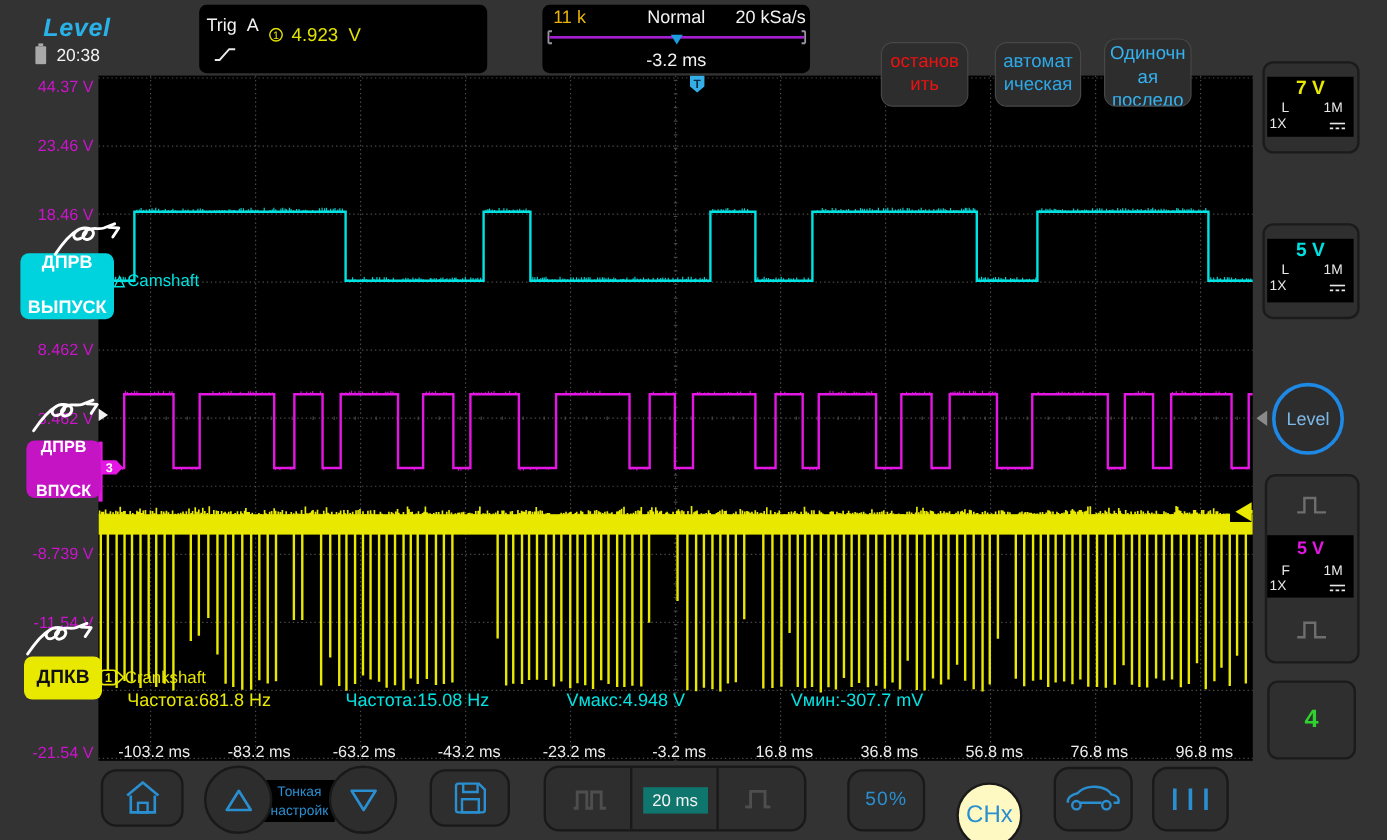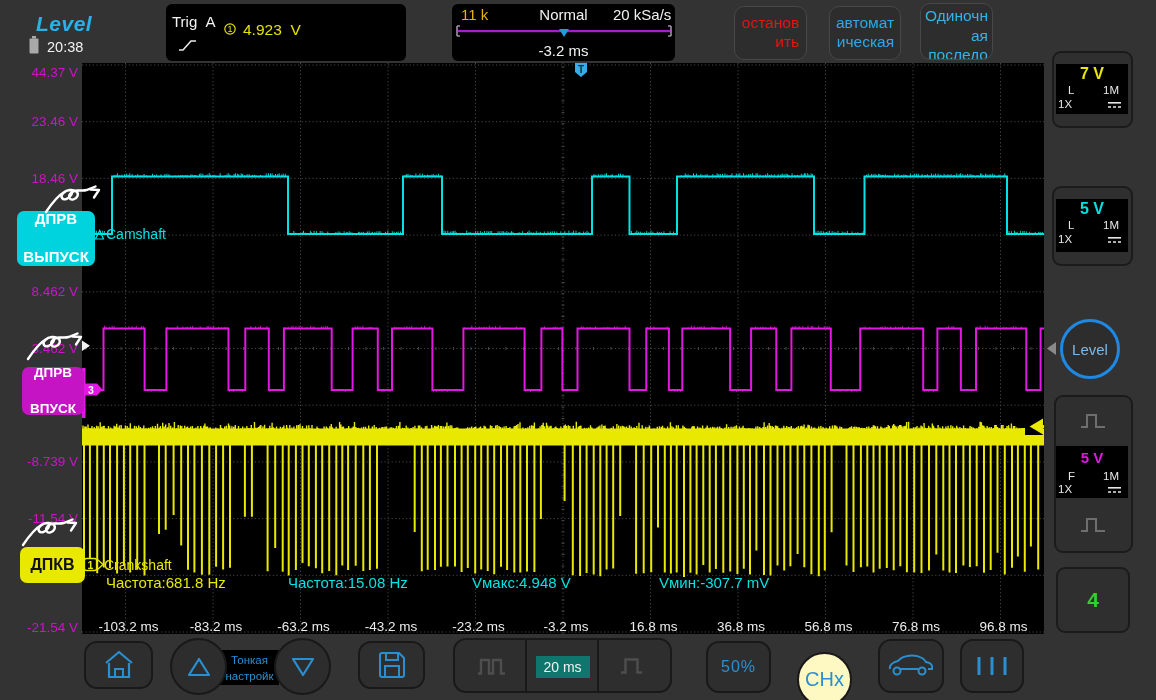--- a/index.html
+++ b/index.html
@@ -1,18 +1,18 @@
 <!DOCTYPE html>
 <html><head><meta charset="utf-8"><style>
 html,body{margin:0;padding:0;background:#333;}
 *{box-sizing:border-box;font-family:"Liberation Sans",sans-serif;}
 #scr{position:relative;width:1156px;height:700px;background:#333333;overflow:hidden;}
 .abs{position:absolute;}
 .blackbox{position:absolute;background:#000;border-radius:6px;}
-.btn{position:absolute;background:#2d2d2d;border:1.5px solid #474747;border-radius:10px;display:flex;align-items:center;justify-content:center;text-align:right;}
+.btn{position:absolute;background:#2d2d2d;border:1.5px solid #474747;border-radius:10px;display:flex;align-items:center;justify-content:center;text-align:center;margin-top:29px;}
 .sbtn{position:absolute;background:#2f2f2f;border:2px solid #1b1b1b;border-radius:9px;}
 .bbtn{position:absolute;background:#2e2e2e;border:2.5px solid #191919;border-radius:13px;display:flex;align-items:center;justify-content:center;}
 .badge{position:absolute;border-radius:7px;display:flex;flex-direction:column;align-items:center;justify-content:center;font-weight:bold;color:#fff;line-height:1.25;gap:19px;}
 .vl{position:absolute;width:78px;text-align:right;font-size:13.5px;color:#cb14cb;}
 </style></head><body>
 <div id="scr">
 <div class="abs" style="left:82px;top:63px;width:962px;height:571px;background:#000"></div>
 <svg style="position:absolute;left:82px;top:63px" width="962" height="571" viewBox="82 63 962 571" font-family="Liberation Sans, sans-serif">
       <path d="M125.5 63V634 M213 63V634 M300.5 63V634 M388 63V634 M475.5 63V634 M563 63V634 M650.5 63V634 M738 63V634 M825.5 63V634 M913 63V634 M1000.5 63V634 M82 65H1044 M82 121.7H1044 M82 178.4H1044 M82 235.1H1044 M82 291.8H1044 M82 348.5H1044 M82 405.2H1044 M82 461.9H1044 M82 518.6H1044 M82 575.3H1044 M82 632H1044" stroke="#484848" stroke-width="1" fill="none" stroke-dasharray="1.2 2.4"></path>
       <path d="M86 347V350 M103.5 347V350 M121 347V350 M138.5 347V350 M156 347V350 M173.5 347V350 M191 347V350 M208.5 347V350 M226 347V350 M243.5 347V350 M261 347V350 M278.5 347V350 M296 347V350 M313.5 347V350 M331 347V350 M348.5 347V350 M366 347V350 M383.5 347V350 M401 347V350 M418.5 347V350 M436 347V350 M453.5 347V350 M471 347V350 M488.5 347V350 M506 347V350 M523.5 347V350 M541 347V350 M558.5 347V350 M576 347V350 M593.5 347V350 M611 347V350 M628.5 347V350 M646 347V350 M663.5 347V350 M681 347V350 M698.5 347V350 M716 347V350 M733.5 347V350 M751 347V350 M768.5 347V350 M786 347V350 M803.5 347V350 M821 347V350 M838.5 347V350 M856 347V350 M873.5 347V350 M891 347V350 M908.5 347V350 M926 347V350 M943.5 347V350 M961 347V350 M978.5 347V350 M996 347V350 M1013.5 347V350 M1031 347V350 M561.5 67H564.5 M561.5 78.3H564.5 M561.5 89.7H564.5 M561.5 101H564.5 M561.5 112.4H564.5 M561.5 123.7H564.5 M561.5 135H564.5 M561.5 146.4H564.5 M561.5 157.7H564.5 M561.5 169.1H564.5 M561.5 180.4H564.5 M561.5 191.7H564.5 M561.5 203.1H564.5 M561.5 214.4H564.5 M561.5 225.8H564.5 M561.5 237.1H564.5 M561.5 248.4H564.5 M561.5 259.8H564.5 M561.5 271.1H564.5 M561.5 282.5H564.5 M561.5 293.8H564.5 M561.5 305.1H564.5 M561.5 316.5H564.5 M561.5 327.8H564.5 M561.5 339.2H564.5 M561.5 350.5H564.5 M561.5 361.8H564.5 M561.5 373.2H564.5 M561.5 384.5H564.5 M561.5 395.9H564.5 M561.5 407.2H564.5 M561.5 418.5H564.5 M561.5 429.9H564.5 M561.5 441.2H564.5 M561.5 452.6H564.5 M561.5 463.9H564.5 M561.5 475.2H564.5 M561.5 486.6H564.5 M561.5 497.9H564.5 M561.5 509.3H564.5 M561.5 520.6H564.5 M561.5 531.9H564.5 M561.5 543.3H564.5 M561.5 554.6H564.5 M561.5 566H564.5 M561.5 577.3H564.5 M561.5 588.6H564.5 M561.5 600H564.5 M561.5 611.3H564.5 M561.5 622.7H564.5 M561.5 634H564.5" stroke="#464646" stroke-width="1" fill="none"></path>

